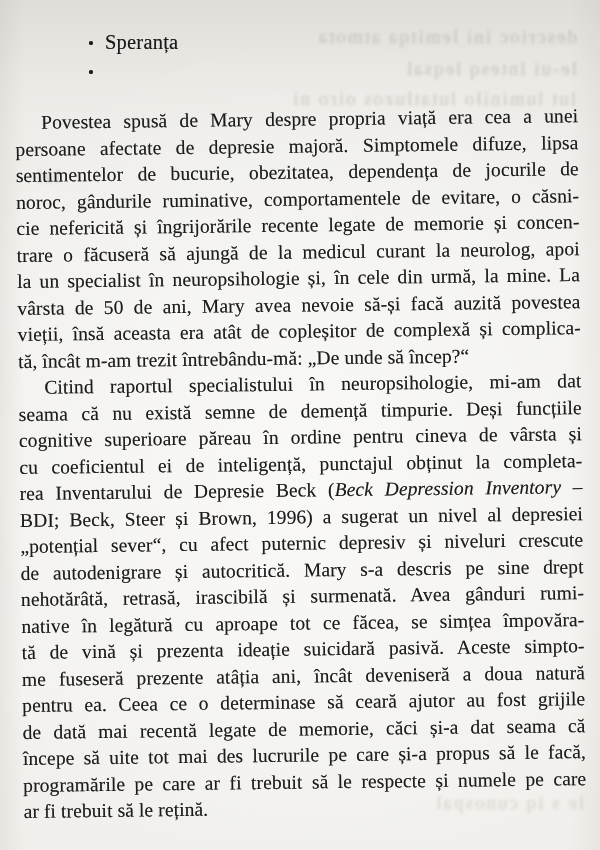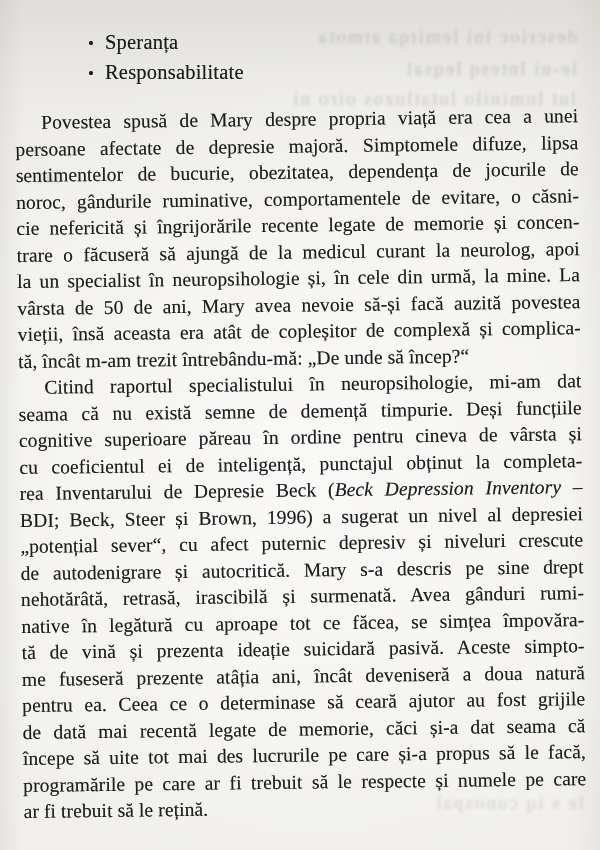--- a/index.html
+++ b/index.html
@@ -68,21 +68,20 @@
   <div class="ghost g4">lai</div>
   <div class="ghost g5">le s iq cunospal</div>
 
   <div class="bullets">
     <div class="bullet-row">
       <span class="bullet-dot">•</span>
       <span class="bullet-label">Speranța</span>
     </div>
     <div class="bullet-row">
       <span class="bullet-dot">•</span>
-      <span class="bullet-label">Responsabilitate</span>
     </div>
   </div>
 
   <div id="text-root">
       <div class="line just indent"><span>Povestea spusă de Mary despre propria viață era cea a unei</span></div>
       <div class="line just"><span>persoane afectate de depresie majoră. Simptomele difuze, lipsa</span></div>
       <div class="line just"><span>sentimentelor de bucurie, obezitatea, dependența de jocurile de</span></div>
       <div class="line just"><span>noroc, gândurile ruminative, comportamentele de evitare, o căsni-</span></div>
       <div class="line just"><span>cie nefericită și îngrijorările recente legate de memorie și concen-</span></div>
       <div class="line just"><span>trare o făcuseră să ajungă de la medicul curant la neurolog, apoi</span></div>

